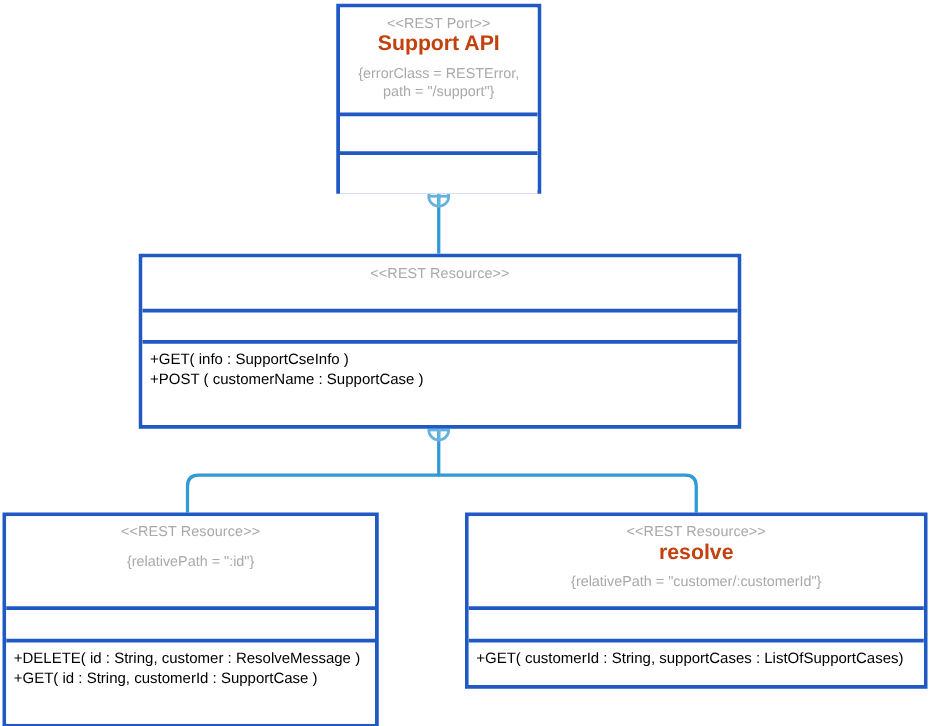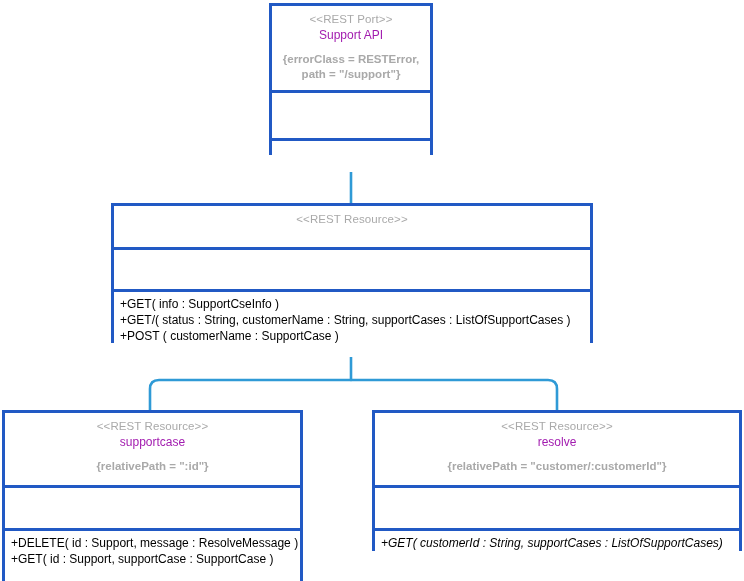--- a/index.html
+++ b/index.html
@@ -41,41 +41,39 @@
   .compartment.head {
     text-align: center;
     padding: 6px 6px 23px 6px;
   }
   .compartment.mid {
     border-top: 3px solid #2159c4;
   }
   .compartment.ops {
     border-top: 3px solid #2159c4;
     padding: 4px 6px 5px 6px;
-    margin-top: 17px;
   }
   .stereotype {
     color: #a9a9a9;
     font-size: 11.5px;
     line-height: 15px;
     letter-spacing: 0.1px;
   }
   .class-name {
-    color: #a21caf;
-    font-size: 12px;
-    font-weight: normal;
+    color: #c2410c;
+    font-size: 17px;
+    font-weight: bold;
     line-height: 16px;
   }
   .tagged {
     color: #a9a9a9;
     font-size: 11.5px;
     line-height: 15px;
     margin-top: 9px;
     white-space: pre-line;
-    font-weight: bold;
   }
   .op-line {
     color: #000000;
     font-size: 12px;
     line-height: 16px;
     white-space: nowrap;
     text-align: left;
   }
   .empty-fill { width: 100%; height: 100%; }
 </style>
@@ -124,47 +122,45 @@
 
   <div class="uml-class" style="left:111px; top:203px; width:482px; height:140px;">
     <div class="compartment head" style="height:41px;">
       <div class="stereotype">&lt;&lt;REST Resource&gt;&gt;</div>
     </div>
     <div class="compartment mid" style="height:25px;">
       <div class="empty-fill"></div>
     </div>
     <div class="compartment ops" style="height:68px;">
       <div class="op-line">+GET( info : SupportCseInfo )</div>
-      <div class="op-line">+GET/( status : String, customerName : String, supportCases : ListOfSupportCases )</div>
       <div class="op-line">+POST ( customerName : SupportCase )</div>
     </div>
   </div>
 
   <div class="uml-class" style="left:2px; top:410px; width:301px; height:172px;">
     <div class="compartment head" style="height:72px;">
       <div class="stereotype">&lt;&lt;REST Resource&gt;&gt;</div>
-      <div class="class-name">supportcase</div>
       <div class="tagged">{relativePath = ":id"}</div>
     </div>
     <div class="compartment mid" style="height:26px;">
       <div class="empty-fill"></div>
     </div>
     <div class="compartment ops" style="height:68px;">
-      <div class="op-line">+DELETE( id : Support, message : ResolveMessage )</div>
-      <div class="op-line">+GET( id : Support, supportCase : SupportCase )</div>
+      <div class="op-line">+DELETE( id : String, customer : ResolveMessage )</div>
+      <div class="op-line">+GET( id : String, customerId : SupportCase )</div>
     </div>
   </div>
 
   <div class="uml-class" style="left:372px; top:410px; width:370px; height:141px;">
     <div class="compartment head" style="height:72px;">
       <div class="stereotype">&lt;&lt;REST Resource&gt;&gt;</div>
       <div class="class-name">resolve</div>
       <div class="tagged">{relativePath = "customer/:customerId"}</div>
     </div>
     <div class="compartment mid" style="height:26px;">
       <div class="empty-fill"></div>
     </div>
-    <div class="compartment ops" style="height:37px;font-style:italic;">
+    <div class="compartment ops" style="height:37px;">
       <div class="op-line">+GET( customerId : String, supportCases : ListOfSupportCases)</div>
     </div>
   </div>
 
 </div>
 
 </body></html>

